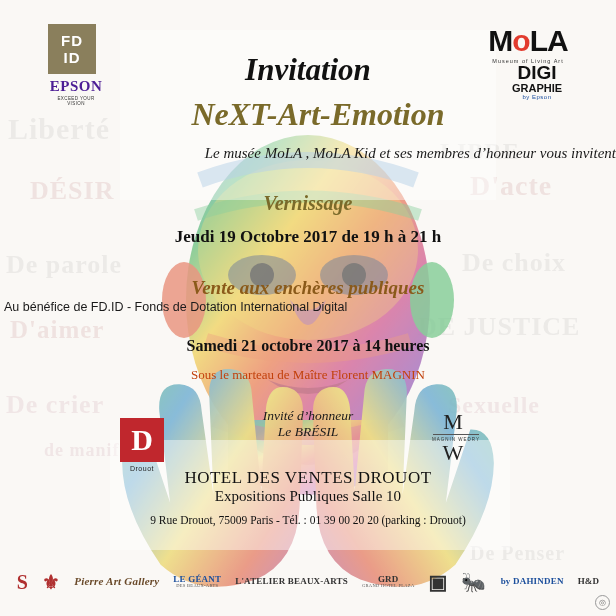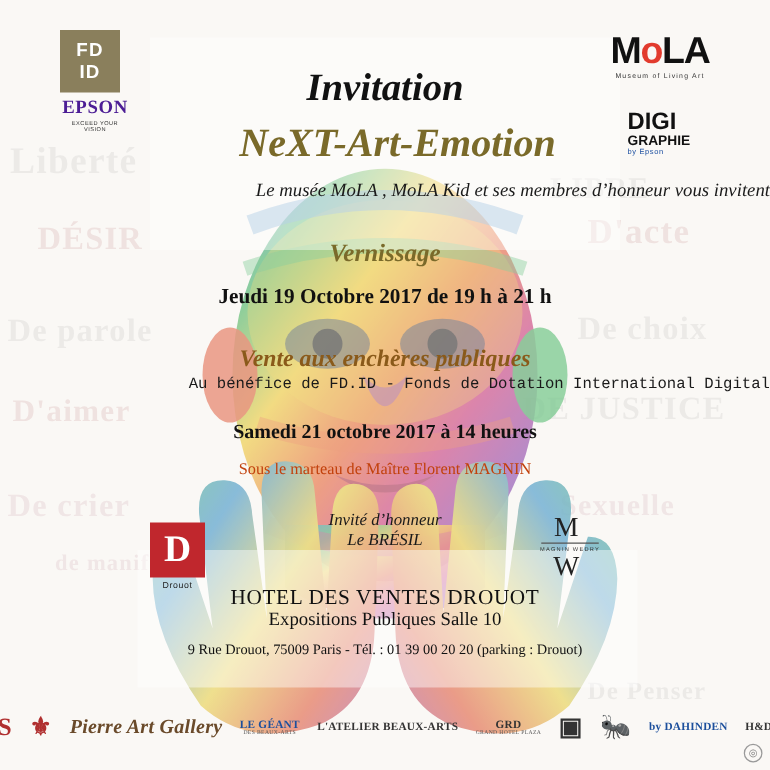--- a/index.html
+++ b/index.html
@@ -79,21 +79,21 @@
     font-size:30px;color:#111;letter-spacing:-1px;line-height:30px;
   }
   .mola .mark .o{color:#e23b2e;}
   .mola .sub{
     font-family:"Liberation Sans", sans-serif;font-size:5.5px;color:#333;
     letter-spacing:1px;margin-top:2px;
   }
 
   
   .digi{
-    right:44px;top:88px;width:70px;text-align:left;
+    right:44px;top:63px;width:70px;text-align:center;
   }
   .digi .d1{
     font-family:"Liberation Sans", sans-serif;font-weight:bold;font-size:19px;
     color:#111;letter-spacing:0px;line-height:19px;
   }
   .digi .d2{
     font-family:"Liberation Sans", sans-serif;font-weight:bold;font-size:11px;
     color:#111;letter-spacing:0px;line-height:12px;
   }
   .digi .d3{
@@ -128,22 +128,22 @@
     position:absolute;left:0;right:0;top:227px;text-align:center;
     font-family:"Liberation Serif", serif;font-weight:bold;
     font-size:17px;color:#111;
   }
   .t-vente{
     position:absolute;left:0;right:0;top:277px;text-align:center;
     font-family:"Liberation Serif", serif;font-weight:bold;font-style:italic;
     font-size:19px;color:#8a5a1a;
   }
   .t-benefice{
-    position:absolute;left:4px;right:0;top:300px;text-align:right;
-    font-family:Liberation Mono, monospace;
+    position:absolute;left:4px;right:0;top:300px;text-align:left;
+    font-family:Liberation Sans, sans-serif;
     font-size:12.5px;color:#1a1a1a;
   }
   .t-date2{
     position:absolute;left:0;right:0;top:337px;text-align:center;
     font-family:"Liberation Serif", serif;font-weight:bold;
     font-size:16px;color:#111;
   }
   .t-marteau{
     position:absolute;left:0;right:0;top:367px;text-align:center;
     font-family:"Liberation Serif", serif;
@@ -213,21 +213,21 @@
   }
   .p-logo{
     font-family:"Liberation Serif", serif;
     text-align:center;color:#333;line-height:1.05;
     display:flex;flex-direction:column;align-items:center;justify-content:center;
   }
   .p-logo .p-main{font-size:9px;font-weight:bold;letter-spacing:0.2px;white-space:nowrap;}
   .p-logo .p-sub{font-size:4.5px;letter-spacing:0.3px;white-space:nowrap;color:#555;}
   .p-logo.red .p-main{color:#b03030;}
   .p-logo.blue .p-main{color:#1c4f9c;}
-  .p-logo.script .p-main{font-style:italic;font-size:16px;color:#6a4a2a;}
+  .p-logo.script .p-main{font-style:italic;font-size:11px;color:#6a4a2a;}
   .p-logo.glyph .p-main{font-size:20px;}
 
   .corner-mark{
     position:absolute;right:6px;bottom:6px;
     width:13px;height:13px;border-radius:50%;
     border:1px solid #999;color:#777;
     font-family:"Liberation Sans", sans-serif;font-size:8px;
     line-height:13px;text-align:center;
   }
 </style>

